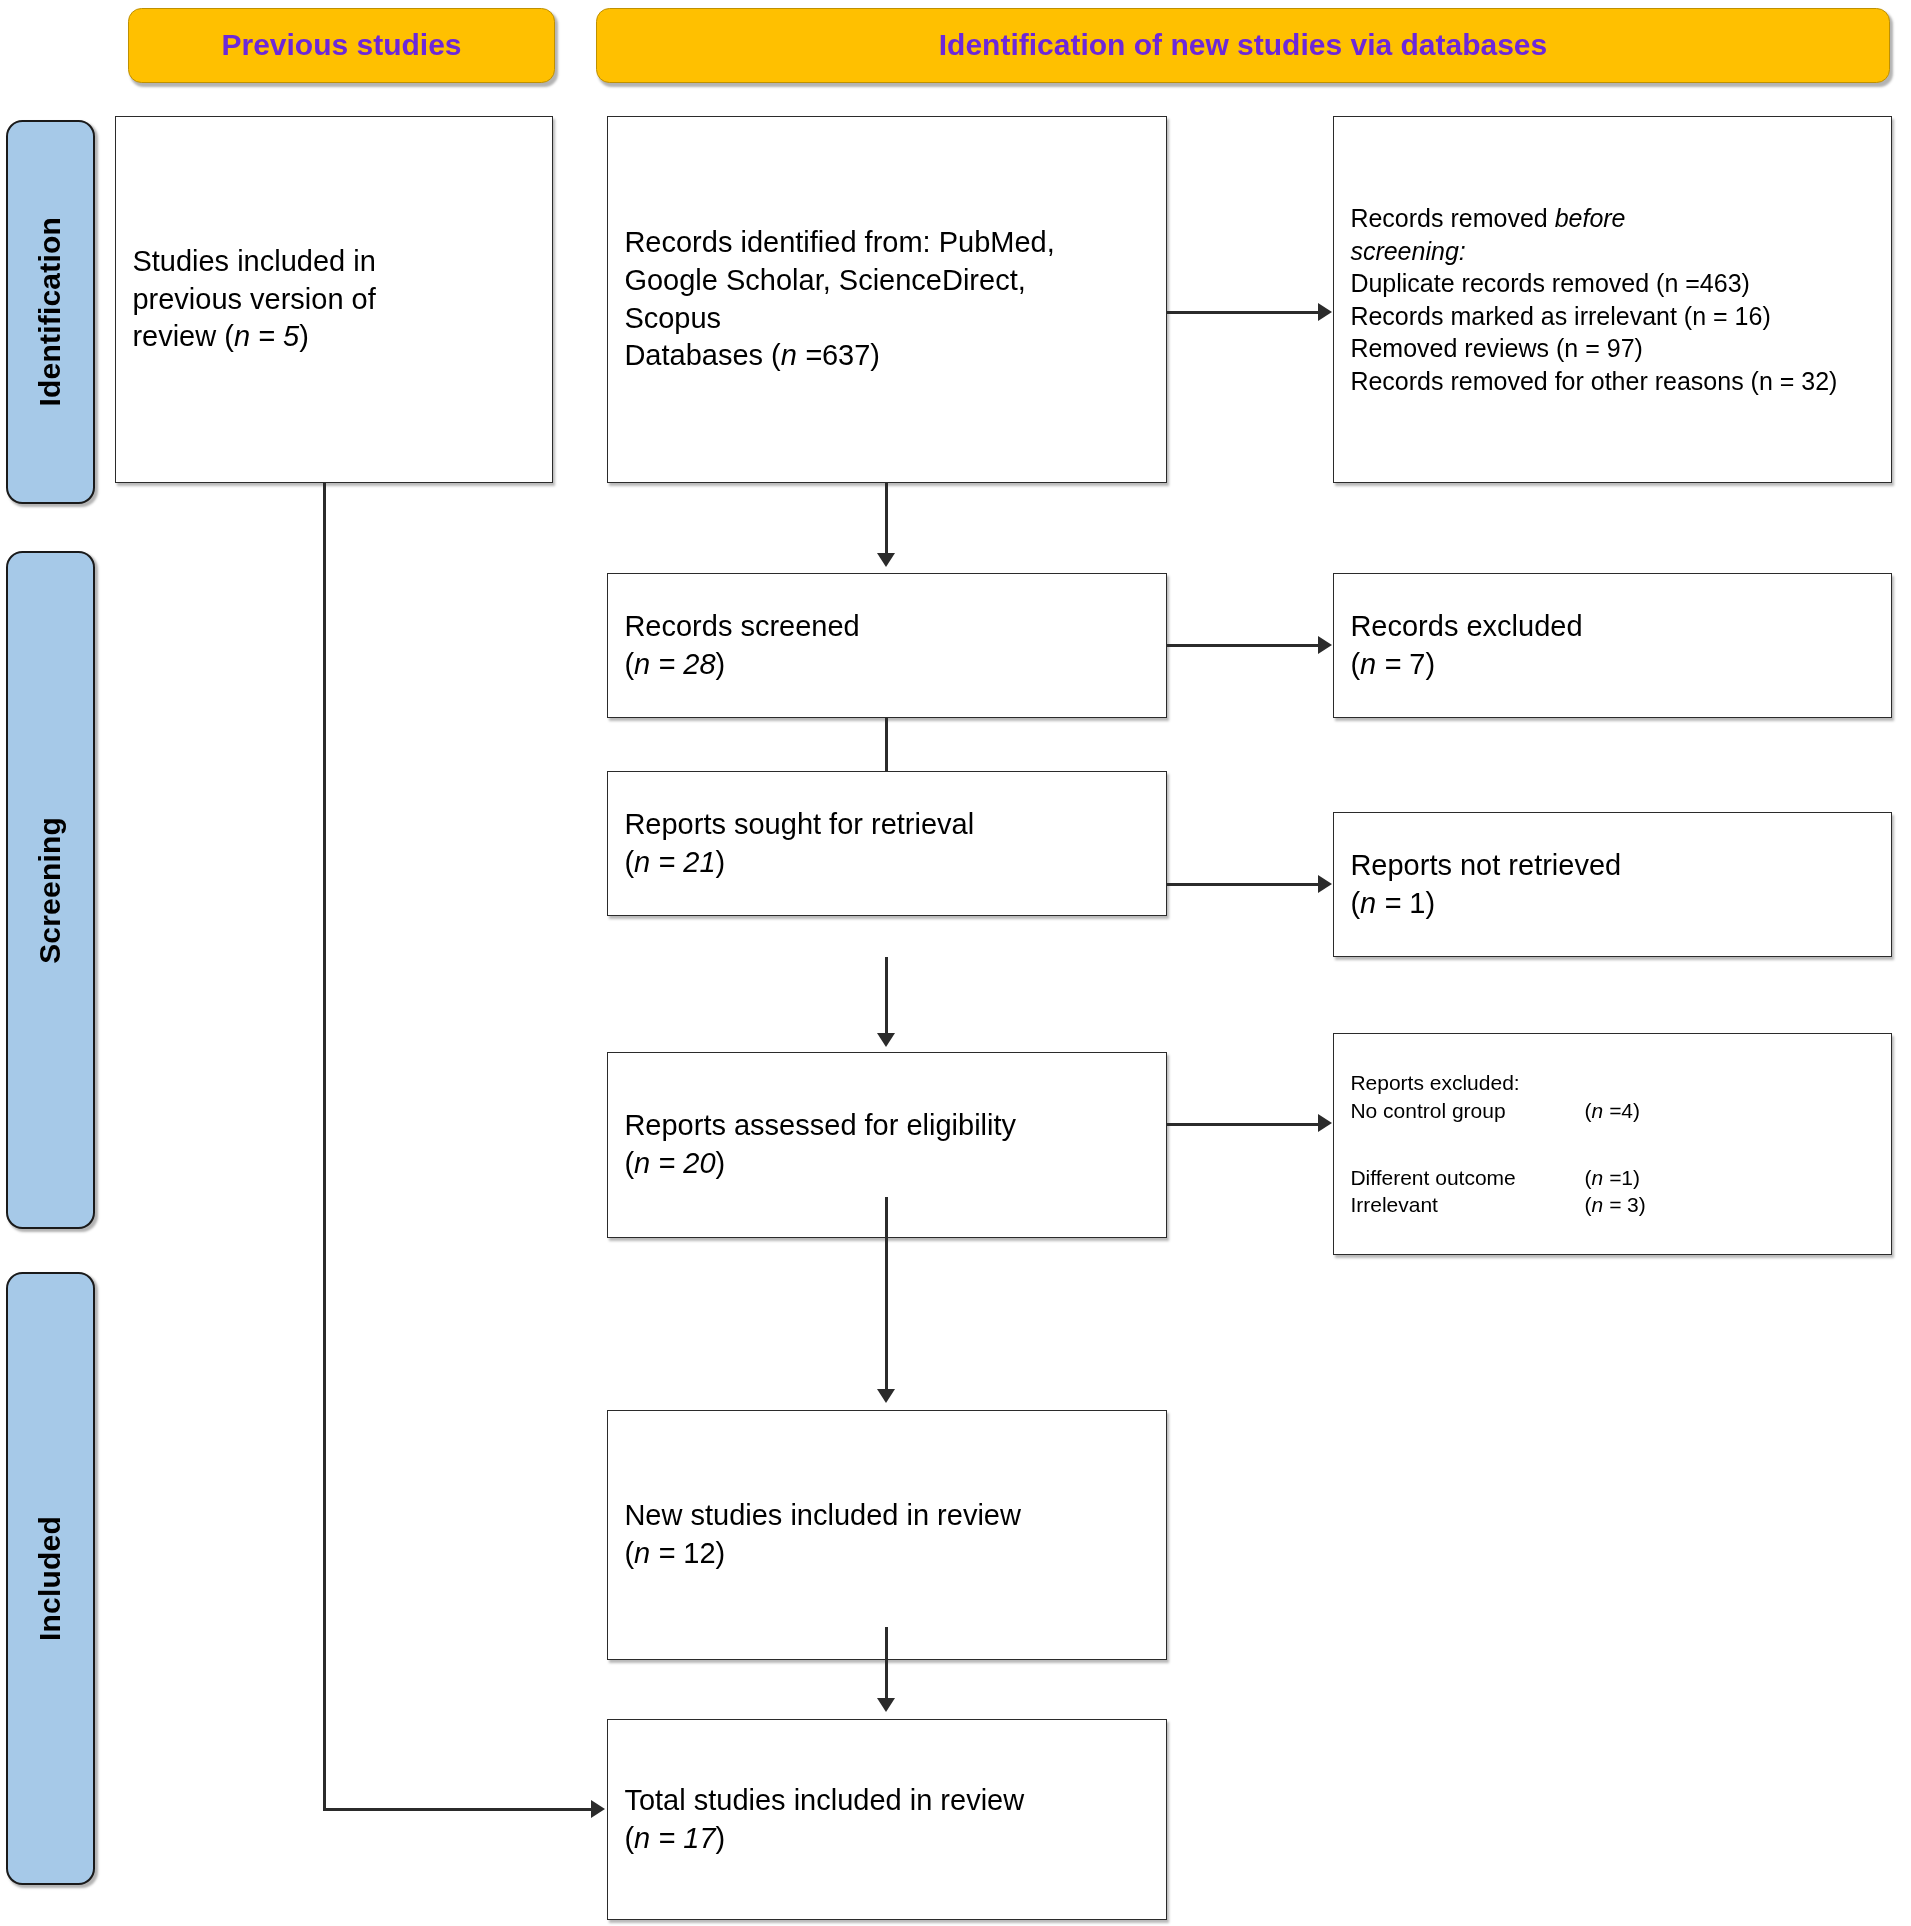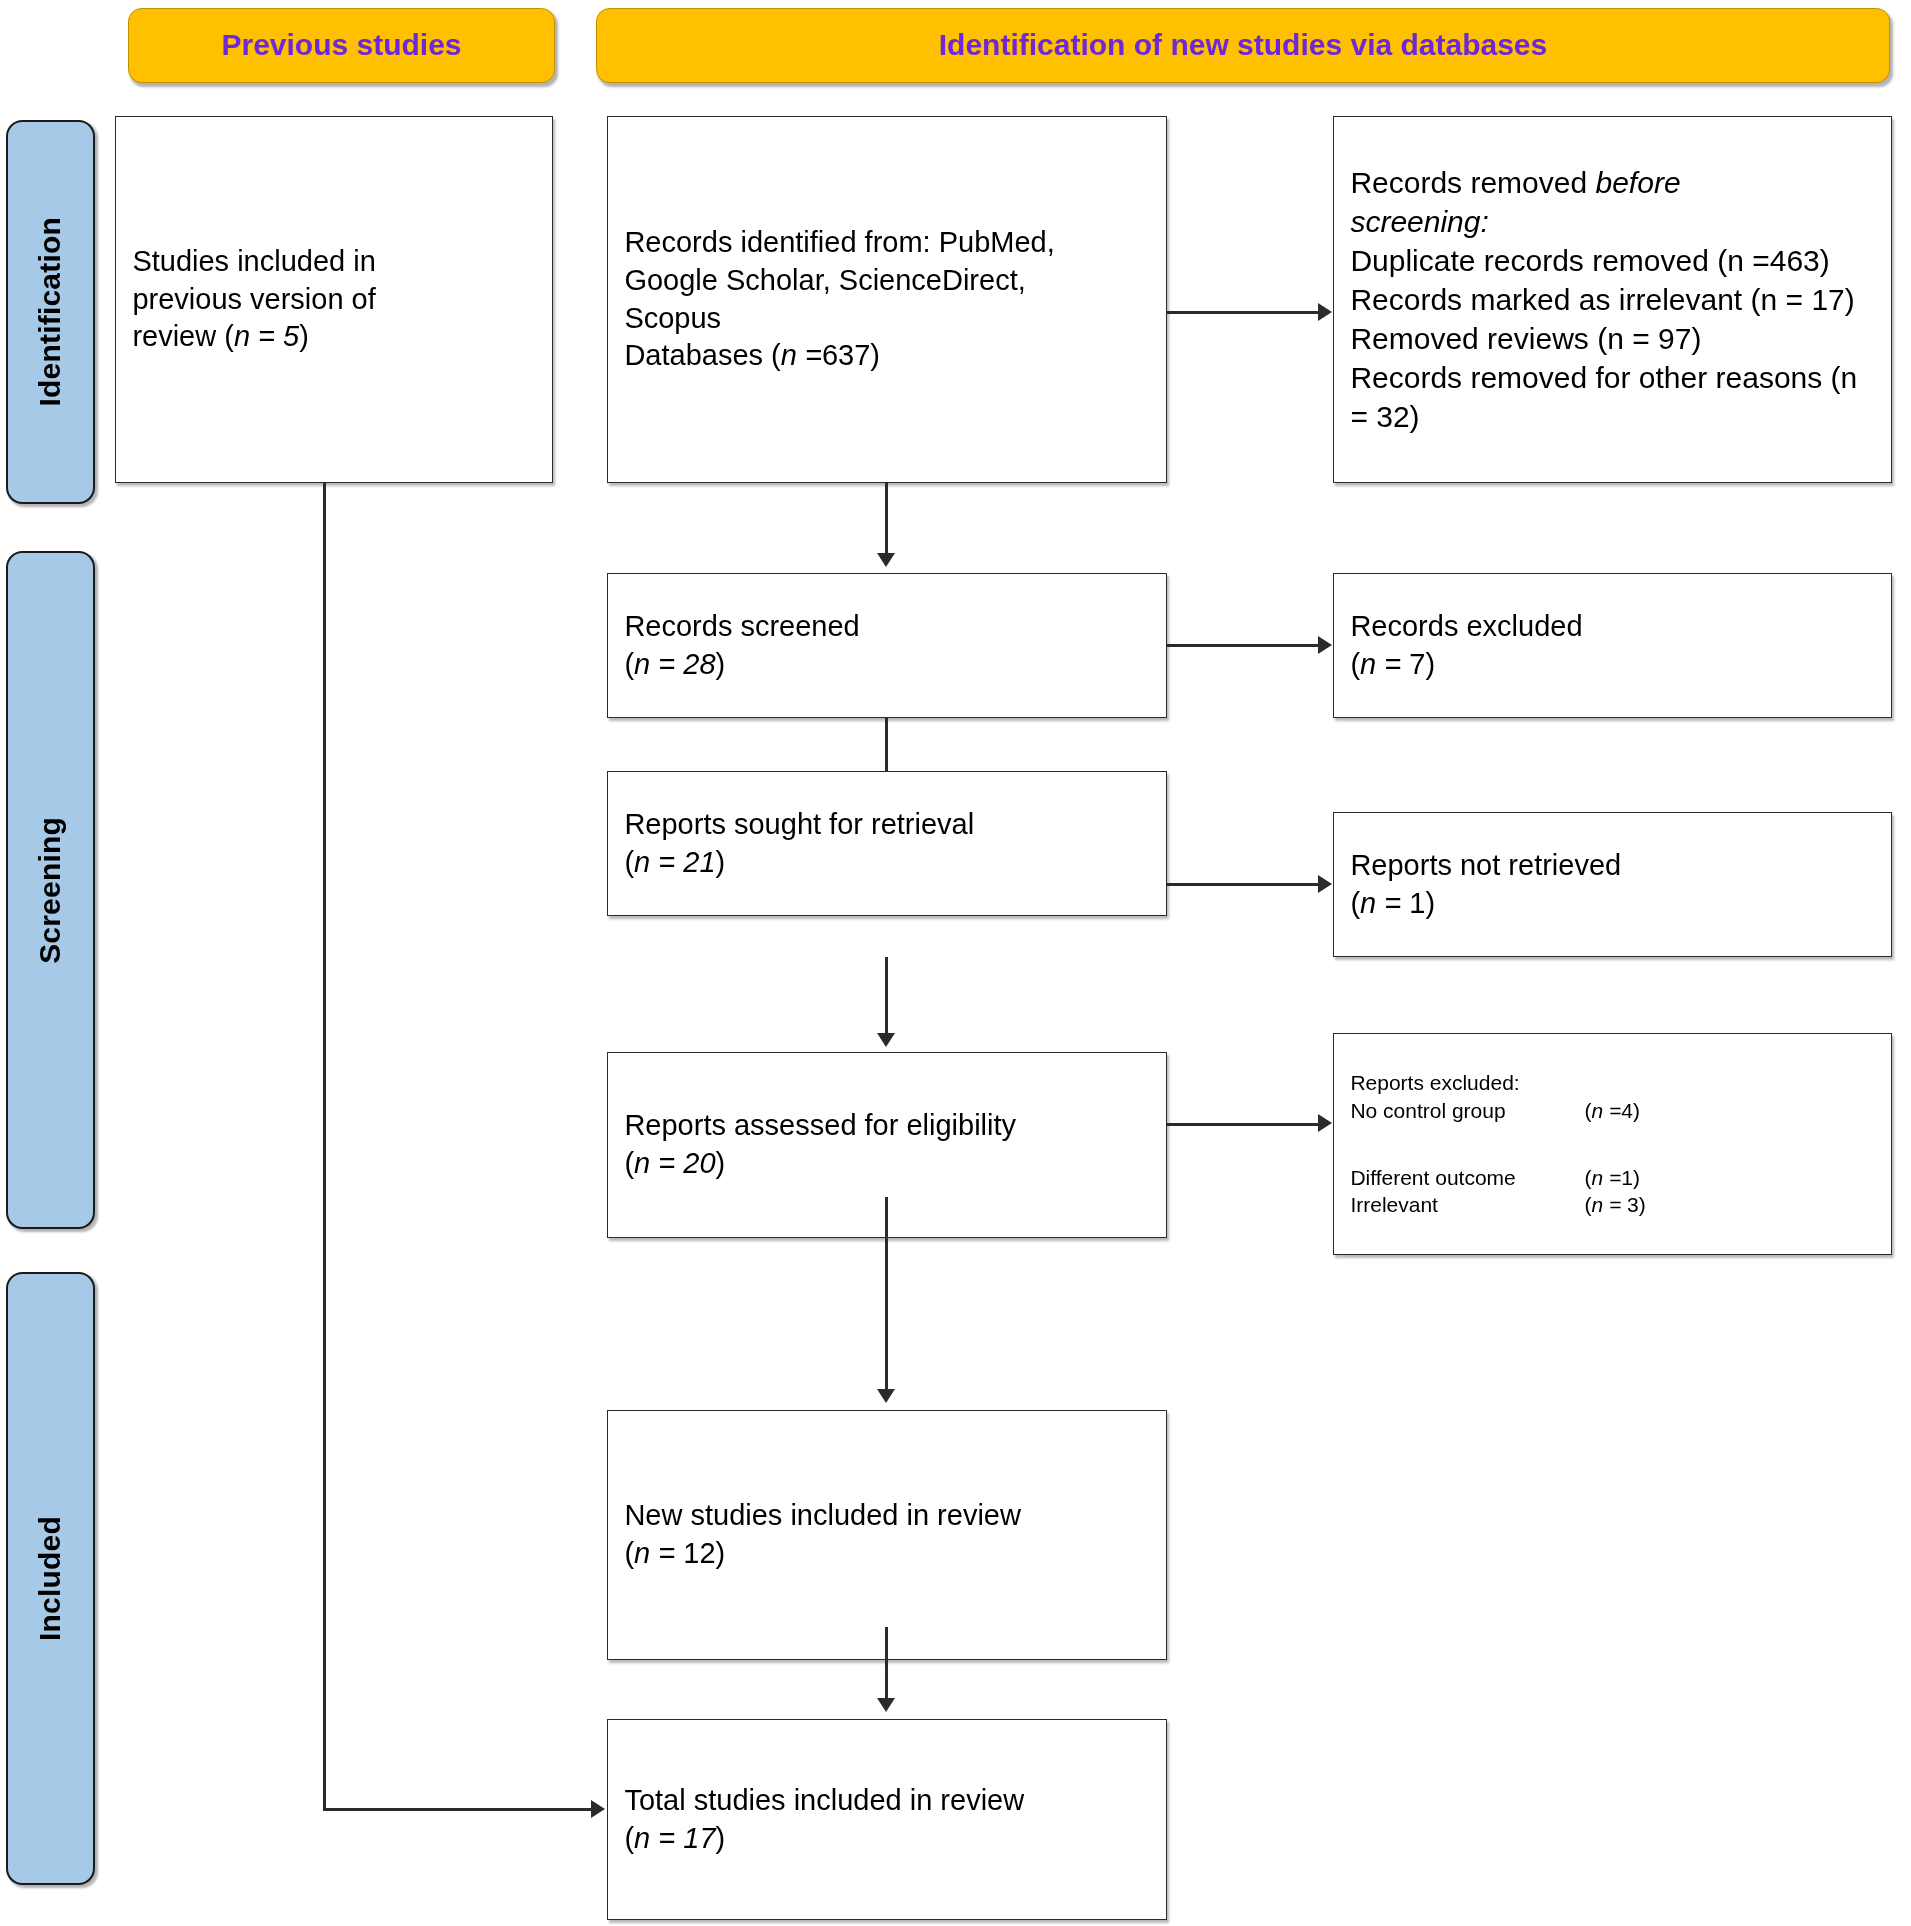--- a/index.html
+++ b/index.html
@@ -123,29 +123,29 @@
       <div>Records identified from: PubMed,</div>
       <div>Google Scholar, ScienceDirect,</div>
       <div>Scopus</div>
       <div>
         <span>Databases (</span><i class="em">n</i><i class="em"> =</i><span>637</span><span>)</span>
       </div>
     </div>
   </div>
 
   <div class="pbox" style="left:1333px;top:116px;width:559px;height:367px;">
-    <div class="txt" style="font-size:30px;">
+    <div class="txt" style="font-size:25px;">
       <div>
         <span>Records removed </span><i class="em">before</i>
       </div>
       <div>
         <i class="em">screening</i><i class="em">:</i>
       </div>
       <div>Duplicate records removed  (n =463)</div>
-      <div>Records marked as irrelevant (n = 17)</div>
+      <div>Records marked as irrelevant (n = 16)</div>
       <div>Removed reviews (n = 97)</div>
       <div>Records removed for other reasons (n = 32)</div>
     </div>
   </div>
 
   <div class="hline" style="left:1167px;top:311px;width:152px;"></div>
   <div class="arw-right" style="left:1318px;top:303px;"></div>
 
   <div class="vline" style="left:885px;top:483px;height:73px;"></div>
   <div class="arw-down" style="left:877px;top:553px;"></div>

